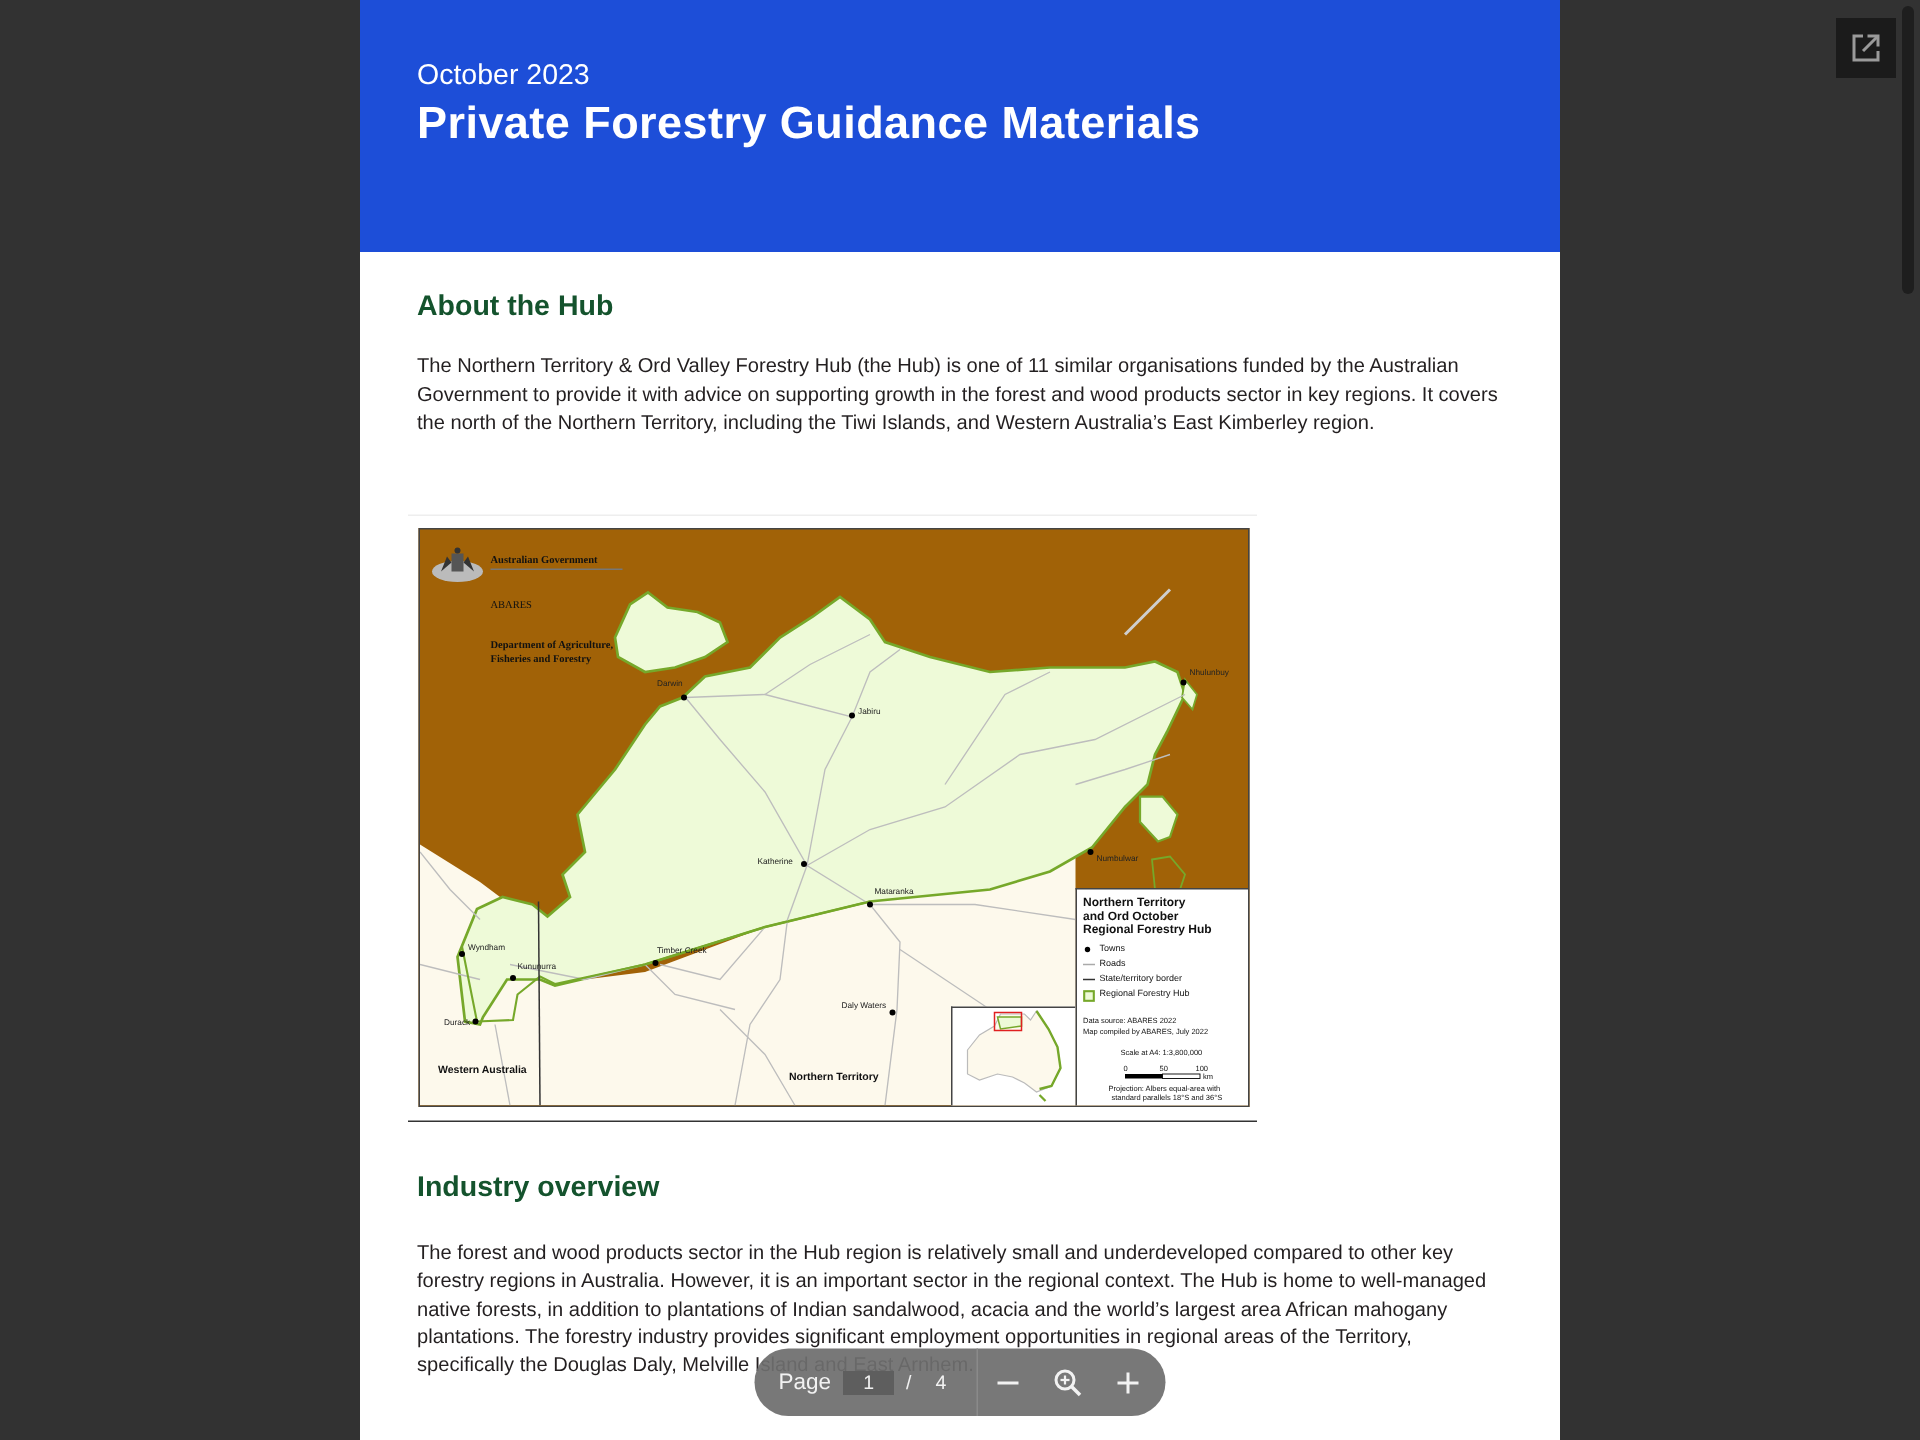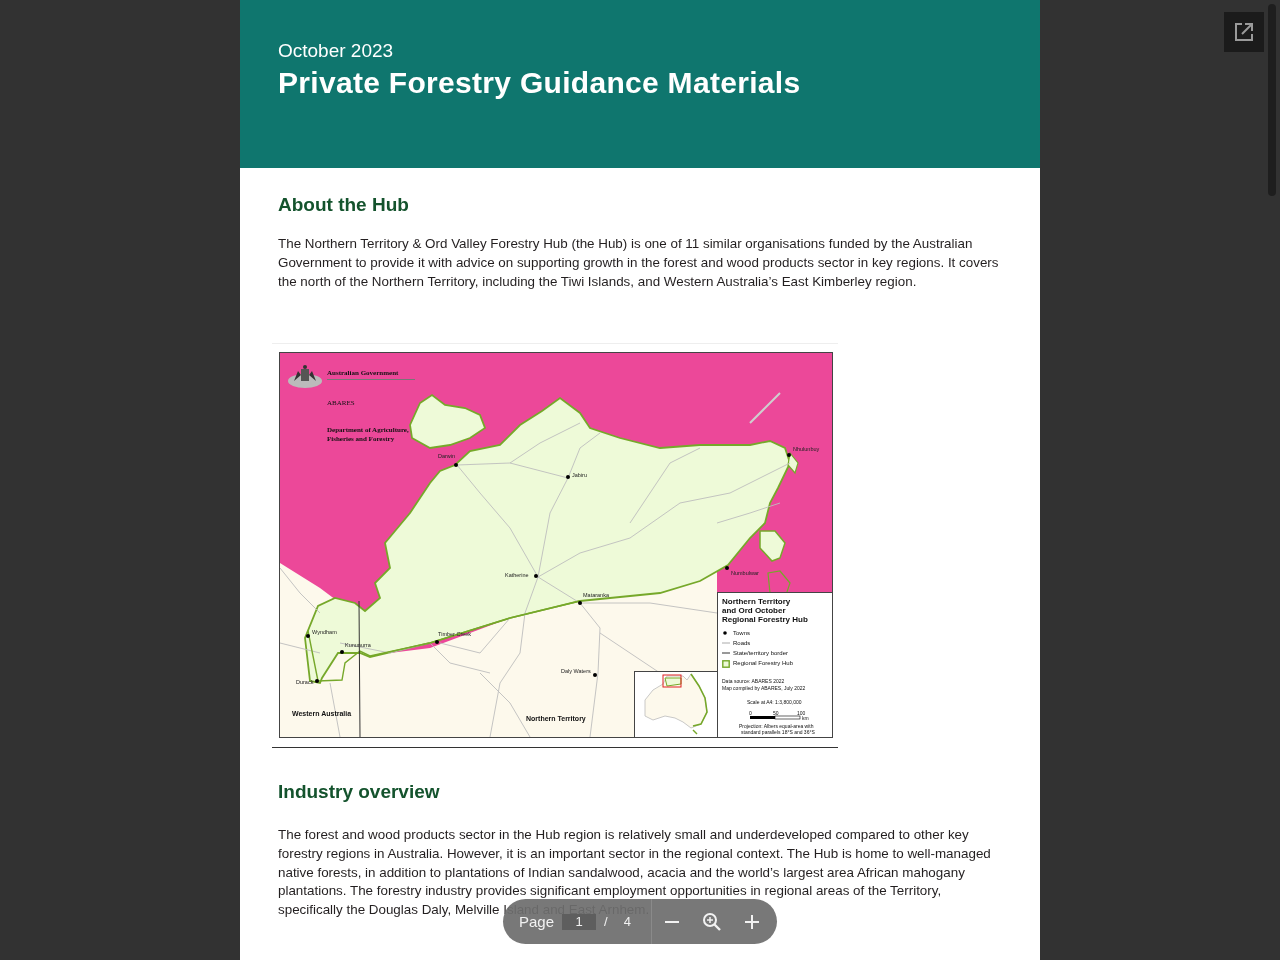--- a/index.html
+++ b/index.html
@@ -8,41 +8,41 @@
     background: #323232;
     font-family: "Liberation Sans", sans-serif;
     position: relative;
   }
   .page {
     position: absolute; left: 240px; top: 0;
     width: 800px; height: 960px; background: #ffffff; overflow: hidden;
   }
   .banner {
     position: absolute; left: 0; top: 0; width: 945px; height: 168px;
-    background: #0f766e; color: #ffffff; padding-left: 48px;
+    background: #1d4ed8; color: #ffffff; padding-left: 48px;
   }
   .banner .date { position: absolute; left: 38px; top: 40px; font-size: 19px; }
   .banner .title { position: absolute; left: 38px; top: 66px; font-size: 30px; font-weight: bold; letter-spacing: 0.3px; }
   .banner .subtitle { position: absolute; left: 38px; top: 104px; font-size: 19px; letter-spacing: 0.2px; }
   .banner .subtitle b { font-weight: bold; }
   h2 {
     position: absolute; left: 38px; margin: 0;
     color: #14532d; font-size: 19px; font-weight: bold;
   }
   .para {
     position: absolute; left: 38px; width: 728px;
     color: #231f20; font-size: 13.4px; line-height: 18.8px; margin: 0;
   }
   .figure {
     position: absolute; left: 32px; top: 343px; width: 566px; height: 403px;
     border-top: 1px solid #eeeeee; border-bottom: 1px solid #333;
   }
   .map {
     position: absolute; left: 7px; top: 8px; width: 552px; height: 384px;
-    border: 1.5px solid #444; background: #ec4899; overflow: hidden;
+    border: 1.5px solid #444; background: #a16207; overflow: hidden;
   }
   .map svg { position: absolute; left: 0; top: 0; }
   .logo {
     position: absolute; left: 6px; top: 8px; width: 140px; height: 50px;
   }
   .logo .crest { position: absolute; left: 0; top: 2px; width: 38px; height: 28px; }
   .logo .gov { position: absolute; left: 41px; top: 8px; font-family: "Liberation Serif", serif; font-size: 7px; font-weight: bold; color: #111; white-space: nowrap; }
   .logo .rule { position: absolute; left: 41px; top: 18px; width: 88px; height: 1px; background: #777; }
   .logo .dept { position: absolute; left: 41px; top: 21px; font-family: "Liberation Serif", serif; font-size: 7px; font-weight: bold; color: #111; line-height: 8.5px; white-space: nowrap; margin-top: 44px; }
   .logo .abares { position: absolute; left: 41px; top: 38px; font-family: "Liberation Serif", serif; font-size: 7px; color: #111; }

